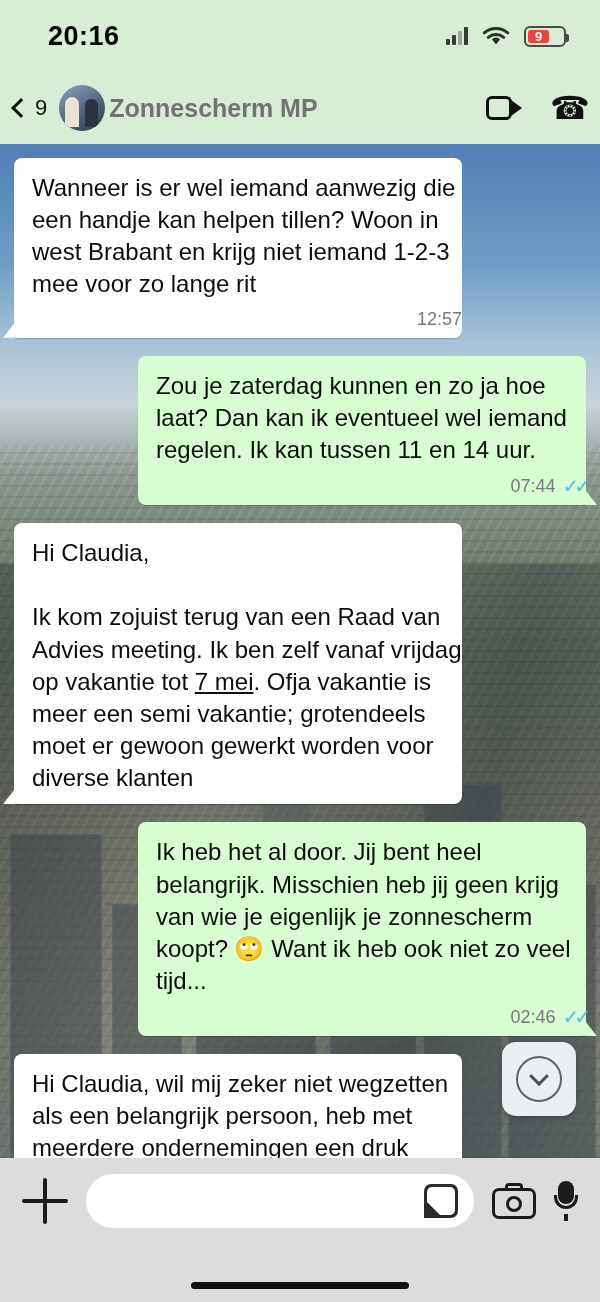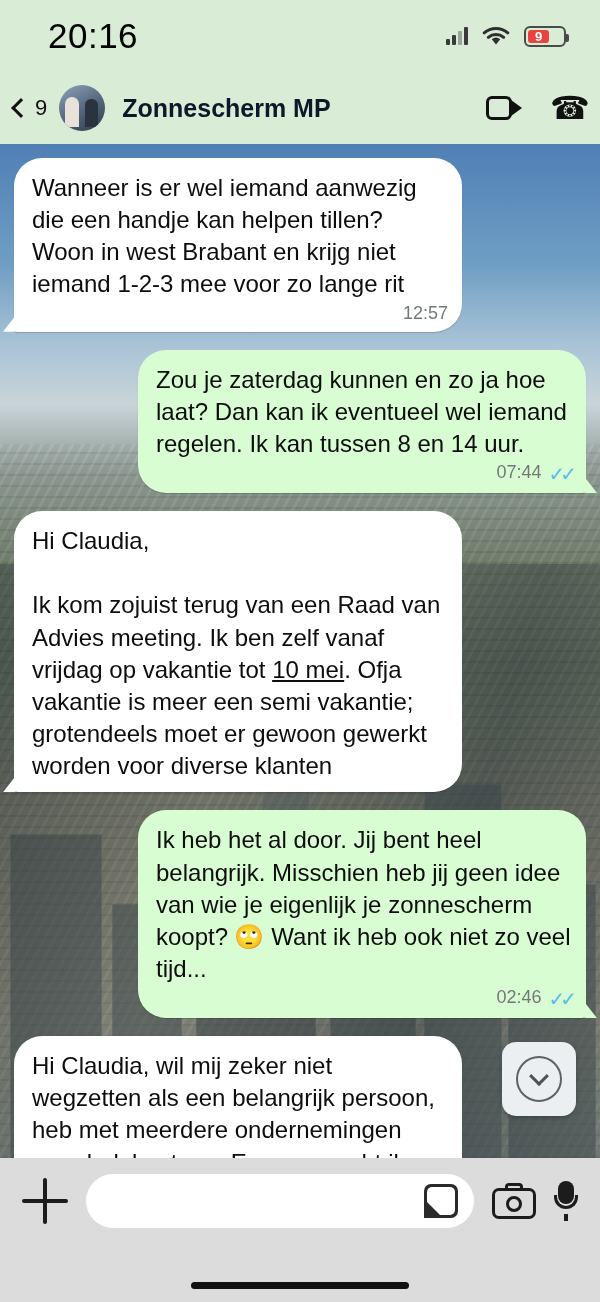--- a/index.html
+++ b/index.html
@@ -18,21 +18,21 @@
   
   #statusbar {
     position:relative;
     height:72px;
     background:#d8ecd6;
     display:flex; align-items:center;
     padding:0 34px;
     z-index:5;
   }
   #statusbar .time {
-    font-size:35px; font-weight:normal; color:#000;
+    font-size:27px; font-weight:bold; color:#000;
     letter-spacing:0.5px;
     margin-left:14px;
   }
   #statusbar .right {
     margin-left:auto;
     display:flex; align-items:center; gap:13px;
   }
   .cell-bars { display:flex; align-items:flex-end; gap:2px; height:18px; }
   .cell-bars i { display:block; width:4px; background:#3a3a3a; border-radius:1px; }
   .cell-bars i:nth-child(1){ height:6px; }
@@ -86,22 +86,22 @@
     content:""; position:absolute; left:6px; top:12px;
     width:14px; height:30px; border-radius:7px 7px 0 0;
     background:#e8e2d8;
   }
   #header .avatar:after {
     content:""; position:absolute; right:7px; top:14px;
     width:13px; height:28px; border-radius:6px 6px 0 0;
     background:#2b3340;
   }
   #header .title {
-    font-size:25px; font-weight:bold; color:#0f172a;
-    margin-left:17px;
+    font-size:25px; font-weight:bold; color:#737373;
+    margin-left:4px;
     white-space:nowrap; overflow:hidden; text-overflow:ellipsis;
   }
   #header .actions {
     margin-left:auto; display:flex; align-items:center; gap:28px;
   }
   .icon-video {
     width:36px; height:24px; position:relative;
   }
   .icon-video .body {
     position:absolute; left:0; top:0; width:26px; height:24px;
@@ -164,34 +164,34 @@
   }
 
   #messages {
     position:absolute; inset:0;
     padding:14px 14px 0 14px;
     display:flex; flex-direction:column;
   }
   .bubble {
     position:relative;
     max-width:448px;
-    border-radius:28px;
-    padding:14px 14px 10px 18px;
+    border-radius:8px;
+    padding:14px 0 10px 18px;
     margin-bottom:18px;
     font-size:24px;
     line-height:1.34;
     color:#0d0d0d;
     word-wrap:break-word;
     box-shadow:0 1px 1px rgba(0,0,0,0.18);
   }
   .bubble .txt { display:block; white-space:pre-wrap; }
   .bubble .meta {
-    display:flex; align-items:flex-start; justify-content:flex-end;
+    display:flex; align-items:flex-end; justify-content:flex-end;
     gap:7px;
-    margin-top:3px;
+    margin-top:9px;
     font-size:18px; color:#73797a;
     line-height:1;
   }
   .bubble.in {
     background:#ffffff;
     align-self:flex-start;
     border-bottom-left-radius:4px;
   }
   .bubble.in:after {
     content:"";
@@ -391,35 +391,35 @@
     <div id="messages">
 
       <div class="bubble in">
         <span class="txt">Wanneer is er wel iemand aanwezig die een handje kan helpen tillen? Woon in west Brabant en krijg niet iemand 1-2-3 mee voor zo lange rit</span>
         <span class="meta">
           <span>12:57</span>
         </span>
       </div>
 
       <div class="bubble out">
-        <span class="txt">Zou je zaterdag kunnen en zo ja hoe laat? Dan kan ik eventueel wel iemand regelen. Ik kan tussen 8 en 14 uur.</span>
+        <span class="txt">Zou je zaterdag kunnen en zo ja hoe laat? Dan kan ik eventueel wel iemand regelen. Ik kan tussen 11 en 14 uur.</span>
         <span class="meta">
           <span>07:44</span>
           <span class="ticks">✓✓</span>
         </span>
       </div>
 
       <div class="bubble in">
         <span class="txt">Hi Claudia,
 
-Ik kom zojuist terug van een Raad van Advies meeting. Ik ben zelf vanaf vrijdag op vakantie tot <span class="u">10 mei</span>. Ofja vakantie is meer een semi vakantie; grotendeels moet er gewoon gewerkt worden voor diverse klanten</span>
+Ik kom zojuist terug van een Raad van Advies meeting. Ik ben zelf vanaf vrijdag op vakantie tot <span class="u">7 mei</span>. Ofja vakantie is meer een semi vakantie; grotendeels moet er gewoon gewerkt worden voor diverse klanten</span>
       </div>
 
       <div class="bubble out">
-        <span class="txt">Ik heb het al door. Jij bent heel belangrijk. Misschien heb jij geen idee van wie je eigenlijk je zonnescherm koopt? 🙄 Want ik heb ook niet zo veel tijd...</span>
+        <span class="txt">Ik heb het al door. Jij bent heel belangrijk. Misschien heb jij geen krijg van wie je eigenlijk je zonnescherm koopt? 🙄 Want ik heb ook niet zo veel tijd...</span>
         <span class="meta">
           <span>02:46</span>
           <span class="ticks">✓✓</span>
         </span>
       </div>
 
       <div class="bubble in">
         <span class="txt">Hi Claudia, wil mij zeker niet wegzetten als een belangrijk persoon, heb met meerdere ondernemingen een druk bestaan. Excuus mocht ik een verkeerde indruk gewekt hebbeb. Scherm laat ik ook ophalen door een chauffeur, alleen krijg ik op moment nu geen twee man tegelijk jou kant op.</span>
 
       </div>

